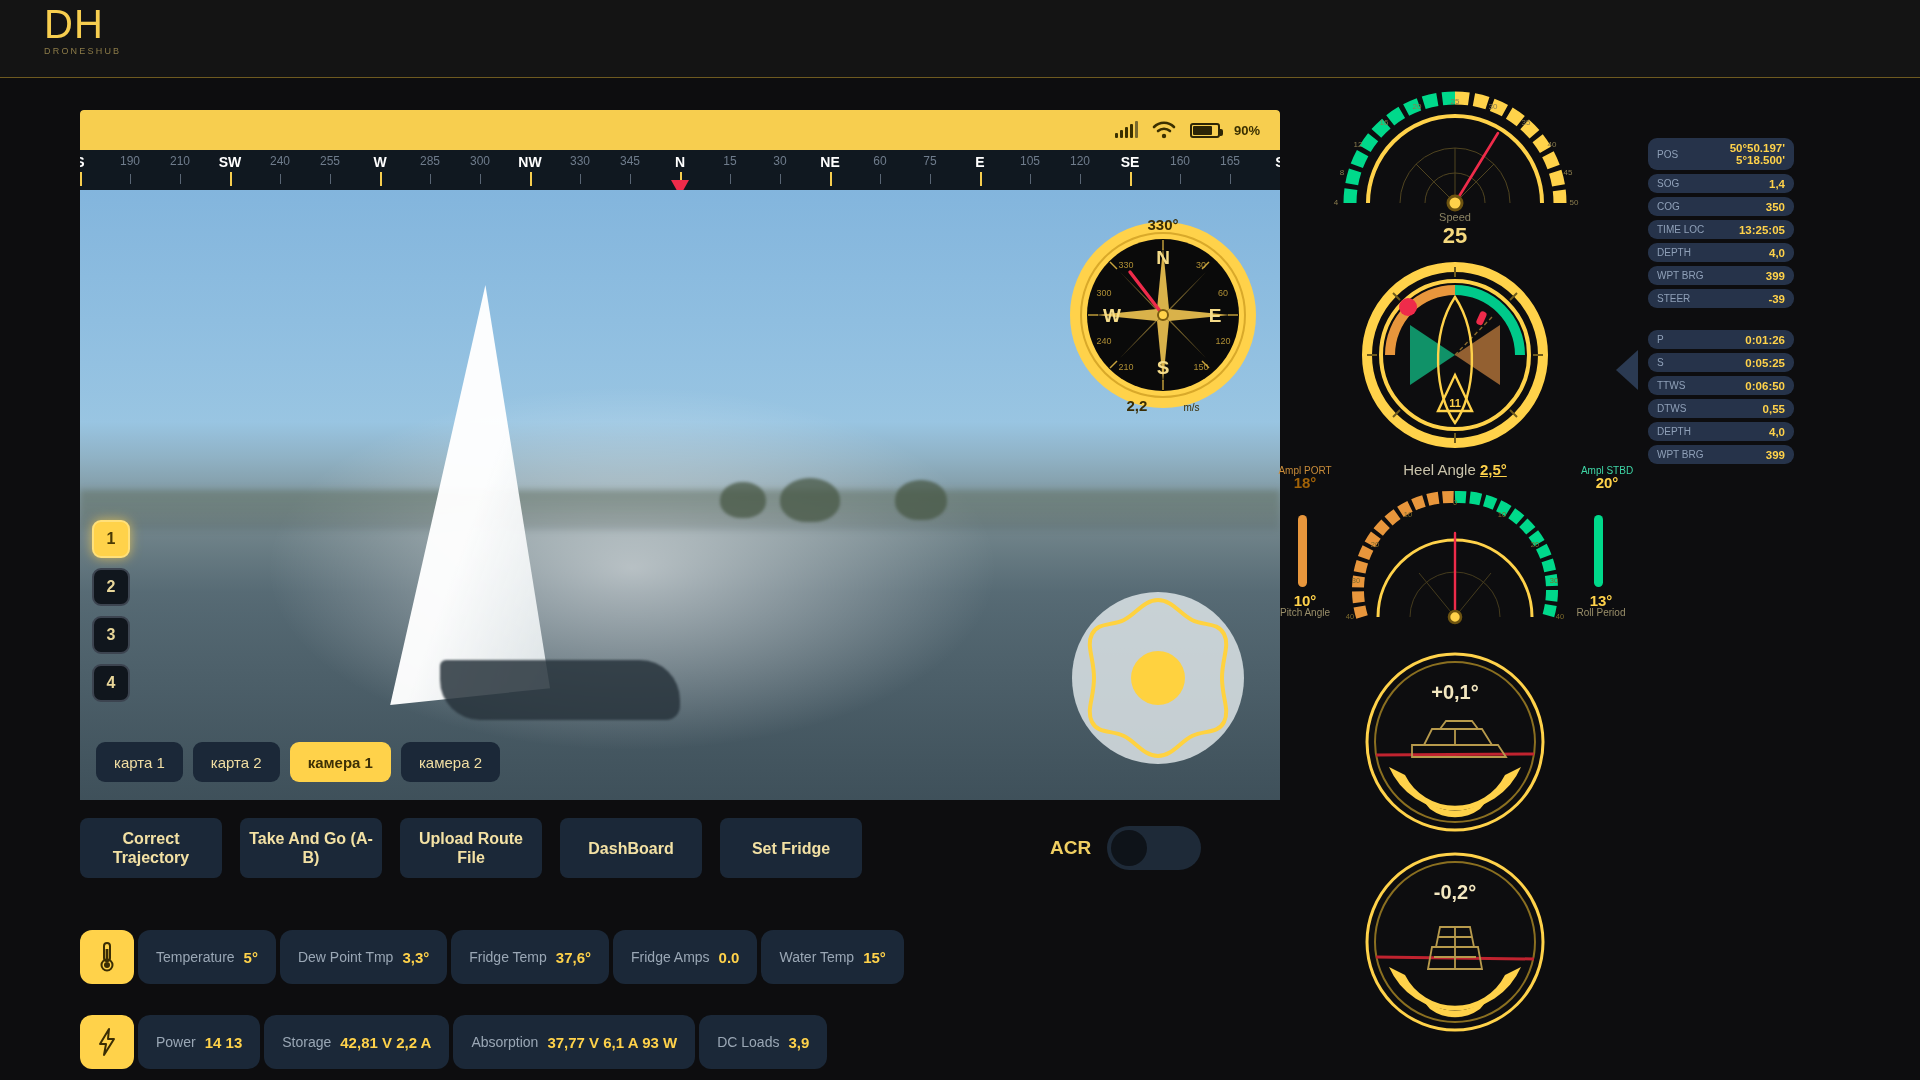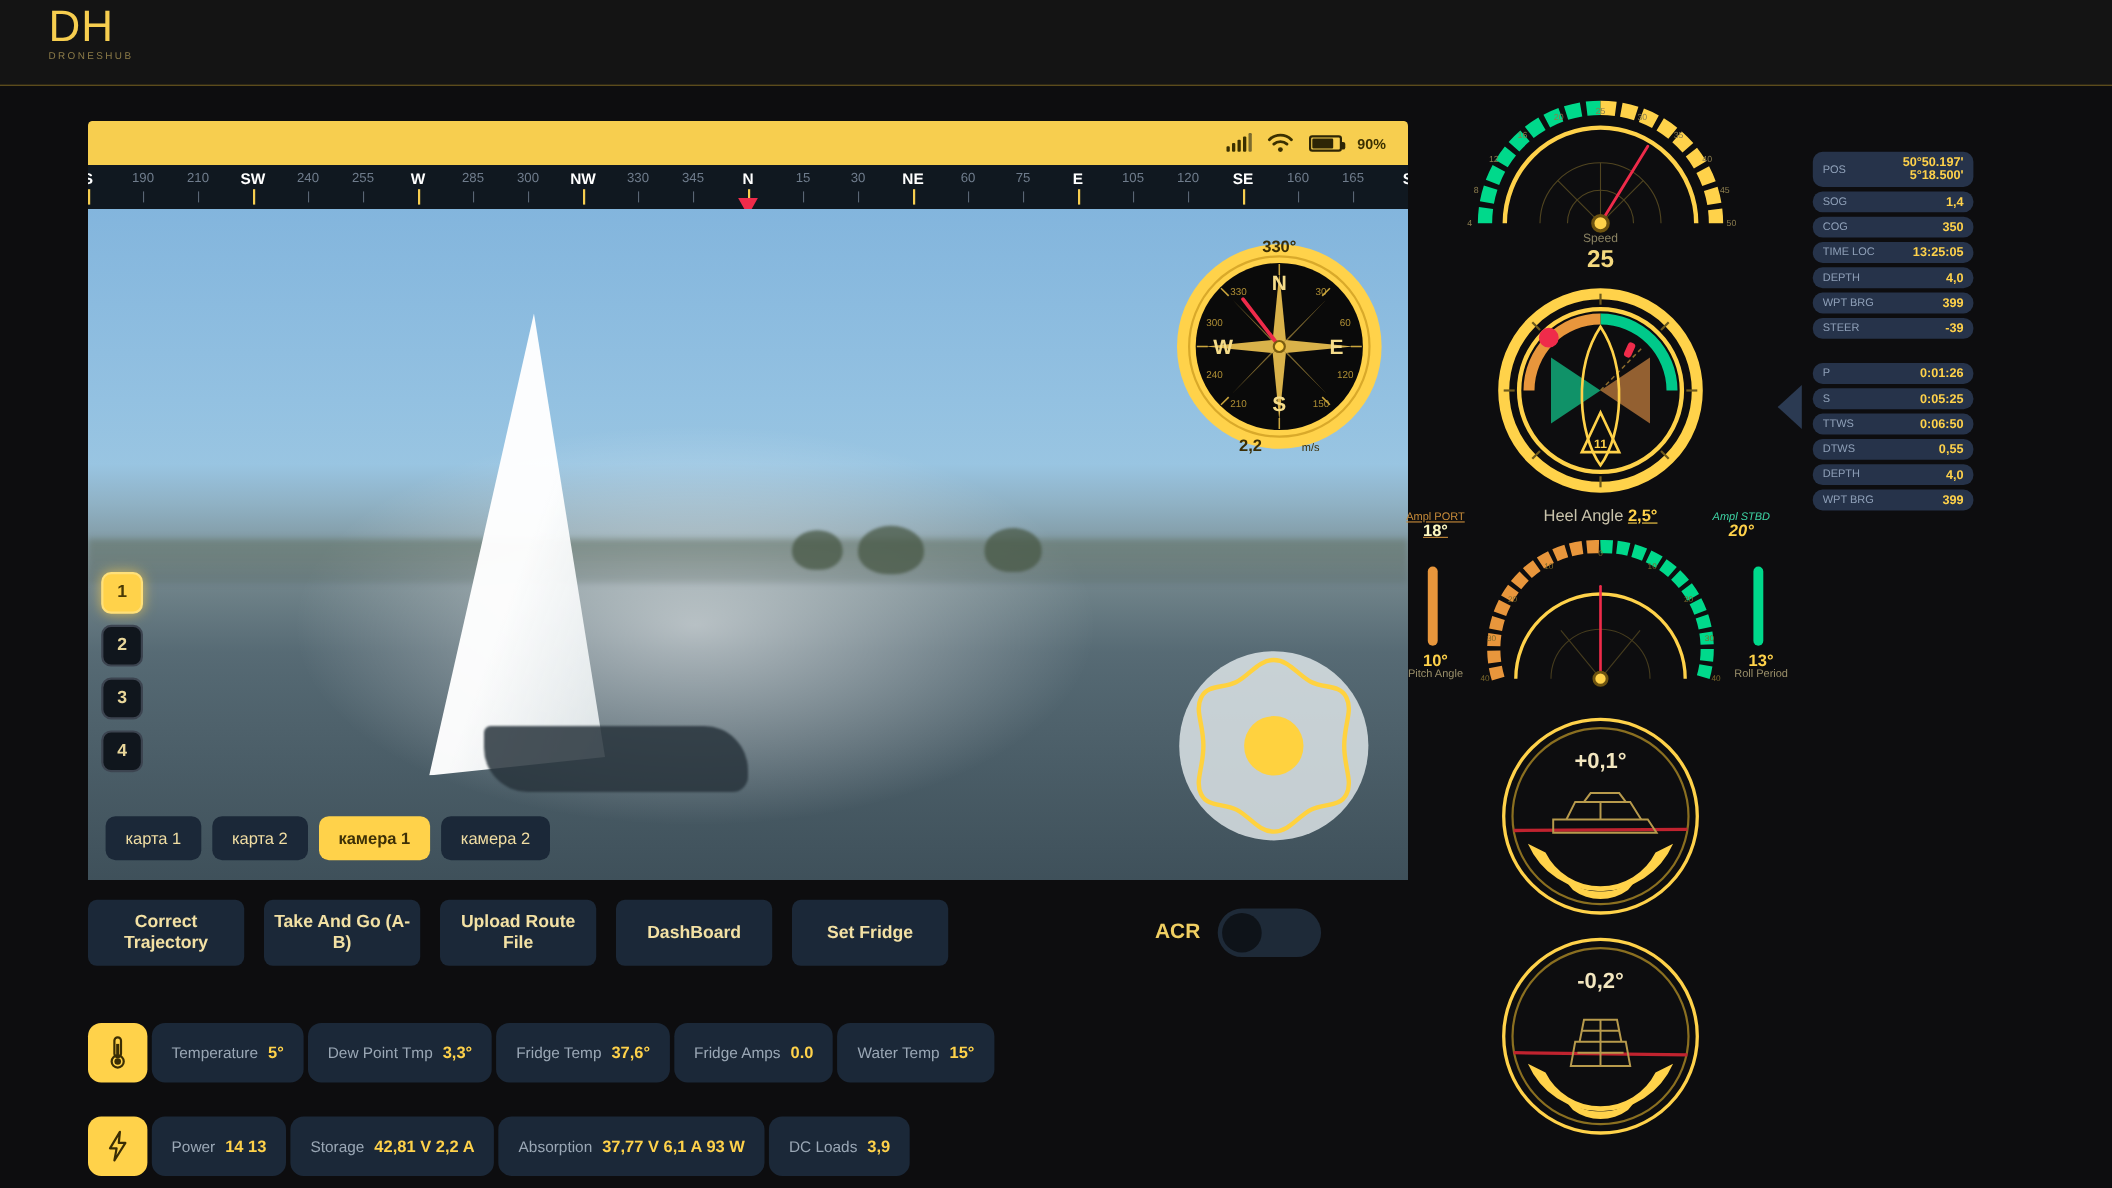--- a/index.html
+++ b/index.html
@@ -509,31 +509,31 @@
       <polygon points="135,120 152,156 118,156" fill="none" stroke="#ffd24a" stroke-width="2.4"></polygon>
       <text x="135" y="152" fill="#ffd24a" font-size="11" font-weight="bold" text-anchor="middle" font-family="Liberation Sans, sans-serif">11</text>
     </svg>
 
     <div class="heel-row">
       <span>Heel Angle</span>
       <b>2,5°</b>
     </div>
 
     <div style="position:relative;width:270px;height:150px;margin-top:-4px;">
-      <div class="side-lbl" style="left:-42px;top:-22px;color:#c98c3a;text-decoration:underline;">
+      <div class="side-lbl" style="left:-42px;top:-22px;color:#c98c3a;">
         <span>Ampl PORT</span>
-        <div class="side-val" style="color:#fef9c3">18°</div>
+        <div class="side-val" style="color:#a16207">18°</div>
       </div>
       <div class="amp-bar" style="left:-22px;top:28px;height:72px;background:#e8963c;"></div>
       <div class="side-lbl" style="left:-42px;top:108px;color:#9a8f6a;">
         <div class="side-val" style="color:#ffd24a">10°</div>
         <span>Pitch Angle</span>
       </div>
 
-      <div class="side-lbl" style="left:236px;top:-22px;color:#3fd6a6;font-style:italic;">
+      <div class="side-lbl" style="left:260px;top:-22px;color:#3fd6a6;">
         <span>Ampl STBD</span>
         <div class="side-val" style="color:#ffd24a">20°</div>
       </div>
       <div class="amp-bar" style="left:274px;top:28px;height:72px;background:#00d98b;"></div>
       <div class="side-lbl" style="left:254px;top:108px;color:#9a8f6a;">
         <div class="side-val" style="color:#ffd24a">13°</div>
         <span>Roll Period</span>
       </div>
 
       <svg width="270" height="150" viewBox="0 0 270 150">

